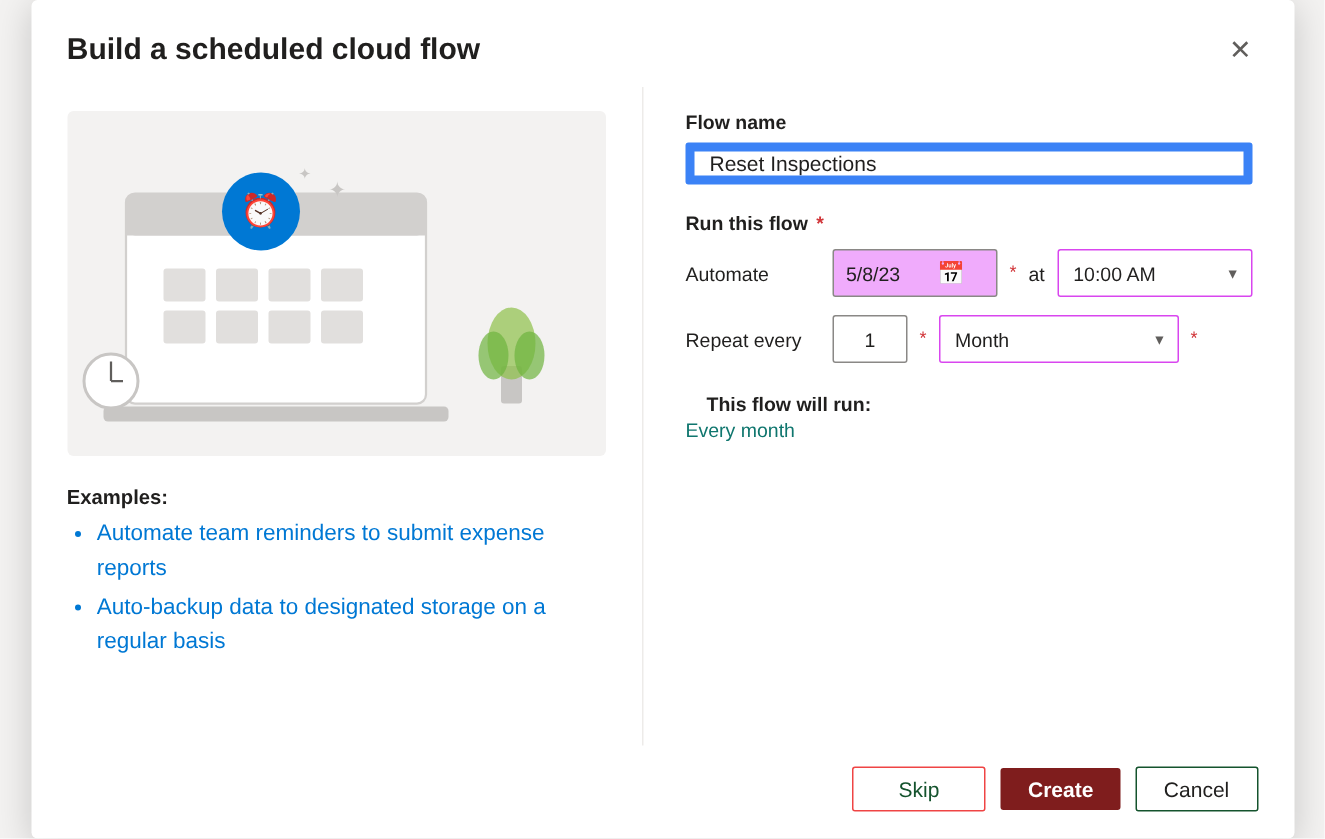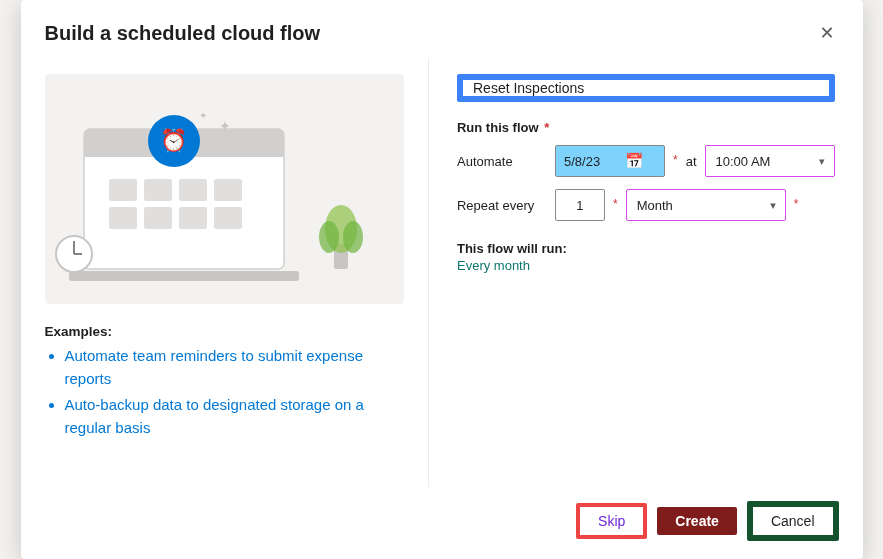--- a/index.html
+++ b/index.html
@@ -137,21 +137,21 @@
       width: 90px;
       flex-shrink: 0;
     }
     .date-input-wrap {
       display: flex;
       align-items: center;
       border: 1px solid #8a8886;
       border-radius: 2px;
       padding: 0 8px;
       height: 32px;
-      background: #7dd3fc;
+      background: #f0abfc;
       gap: 6px;
       min-width: 110px;
     }
     .date-input-wrap input {
       border: none;
       outline: none;
       font-size: 13px;
       color: #201f1e;
       width: 60px;
       background: transparent;
@@ -209,54 +209,55 @@
       text-align: center;
     }
     .flow-will-run {
       margin-top: 8px;
     }
     .flow-will-run-title {
       font-size: 13px;
       font-weight: 600;
       color: #201f1e;
       margin-bottom: 2px;
+      margin-left: 14px;
     }
     .flow-will-run-value {
       font-size: 13px;
       color: #0f766e;
     }
     .dialog-footer {
       display: flex;
       justify-content: flex-end;
       align-items: center;
       padding: 14px 24px 18px 24px;
       gap: 10px;
     }
     .btn-skip {
       background: #fff;
-      border: 4px solid #ef4444;
-      border-radius: 2px;
-      padding: 6px 18px;
+      border: 1px solid #ef4444;
+      border-radius: 2px;
+      padding: 6px 30px;
       font-size: 14px;
-      color: #6d28d9;
+      color: #14532d;
       cursor: pointer;
     }
     .btn-create {
       background: #7f1d1d;
       border: none;
       border-radius: 2px;
       padding: 6px 18px;
       font-size: 14px;
       color: #fff;
       cursor: pointer;
       font-weight: 600;
     }
     .btn-cancel {
       background: #fff;
-      border: 6px solid #14532d;
+      border: 1px solid #14532d;
       border-radius: 2px;
       padding: 6px 18px;
       font-size: 14px;
       color: #201f1e;
       cursor: pointer;
     }
     .highlight-text { color: #0078d4; }
   </style>
 </head>
 <body>
@@ -307,20 +308,21 @@
       </div>
       <p class="examples-label">Examples:</p>
       <ul class="examples-list">
         <li>Automate team reminders to submit expense reports</li>
         <li>Auto-backup data to designated storage on a regular basis</li>
       </ul>
     </div>
 
     <div class="right-panel">
 
+      <label class="field-label">Flow name</label>
       <input class="flow-name-input" type="text" value="Reset Inspections" style="">
 
       <div class="section-label">
         <span>Run this flow</span><span class="required-star"> *</span>
       </div>
 
       <div class="form-row">
         <span class="row-label">Automate</span>
         <div class="date-input-wrap">
           <input type="text" value="5/8/23" style="width: 55px;">

